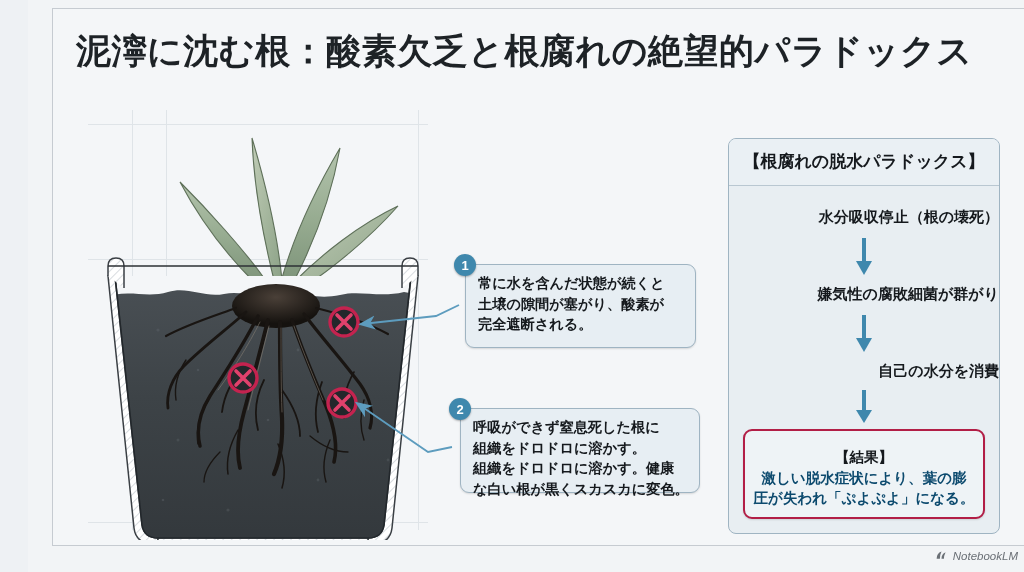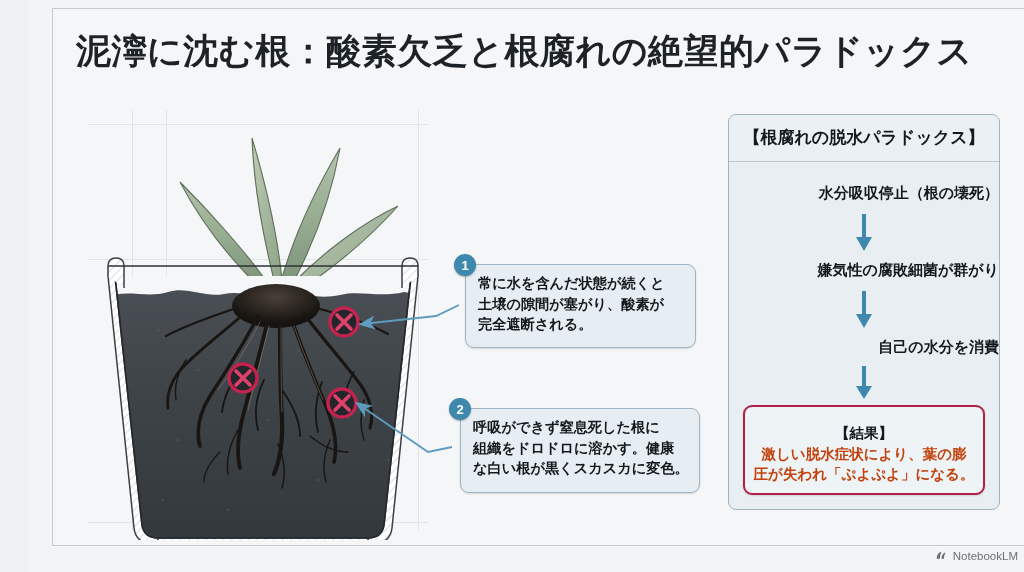--- a/index.html
+++ b/index.html
@@ -50,21 +50,21 @@
   .badge{
     position:absolute;width:22px;height:22px;border-radius:50%;
     background:#3f88ad;color:#fff;font-size:13px;font-weight:bold;
     display:flex;align-items:center;justify-content:center;
     box-shadow:0 1px 2px rgba(0,0,0,.3);
     z-index:6;
   }
 
   
   #panel{
-    position:absolute;left:700px;top:114px;width:272px;height:396px;
+    position:absolute;left:700px;top:138px;width:272px;height:396px;
     background:#e8eef2;border:1.5px solid #9fb4c2;border-radius:8px;
     box-sizing:border-box;
   }
   #panel .phead{
     height:46px;line-height:46px;text-align:center;
     font-size:17px;font-weight:bold;color:#15191d;
     border-bottom:1px solid #b9c7d1;
     background:#eaf0f4;border-radius:7px 7px 0 0;
   }
   .step{
@@ -73,26 +73,26 @@
   }
   .arrowwrap{display:flex;justify-content:center;}
   .dnarrow{display:block;}
 
   .resultbox{
     margin:0 14px;border:2.6px solid #b21e46;border-radius:9px;
     background:#eef3f6;padding:17px 6px 9px;text-align:center;
     box-shadow:0 1px 2px rgba(0,0,0,.12);
   }
   .resultbox .rtitle{font-size:14.5px;font-weight:bold;color:#15191d;margin-bottom:1px;}
-  .resultbox .rline{font-size:14.5px;font-weight:bold;color:#c2410c;line-height:20px;white-space:nowrap;}
+  .resultbox .rline{font-size:14.5px;font-weight:bold;color:#0c4a6e;line-height:20px;white-space:nowrap;}
 
   
   .wm{
     position:absolute;right:34px;bottom:10px;
-    font-size:11.5px;color:#6b7076;display:flex;align-items:center;gap:5px;
+    font-size:11.5px;color:#6b7076;display:flex;align-items:center;gap:5px;font-style:italic;
   }
 </style>
 </head>
 <body>
 
 <div id="slide">
   <div class="frame"></div>
 
   <div class="title">泥濘に沈む根：酸素欠乏と根腐れの絶望的パラドックス</div>
 
@@ -260,20 +260,21 @@
   <div class="badge" style="left:426px;top:254px;">1</div>
   <div class="callout" style="left:437px;top:264px;width:231px;height:84px;font-family:Liberation Serif, serif;">
     <p>常に水を含んだ状態が続くと</p>
     <p>土壌の隙間が塞がり、酸素が</p>
     <p>完全遮断される。</p>
   </div>
 
   <div class="badge" style="left:421px;top:398px;">2</div>
   <div class="callout" style="left:432px;top:408px;width:240px;height:85px;">
     <p>呼吸ができず窒息死した根に</p>
+    <p>組織をドロドロに溶かす。</p>
     <p>組織をドロドロに溶かす。健康</p>
     <p>な白い根が黒くスカスカに変色。</p>
   </div>
 
   <div id="panel">
     <div class="phead">【根腐れの脱水パラドックス】</div>
 
     <div class="step" style="margin-top:22px;">水分吸収停止（根の壊死）</div>
 
     <div class="arrowwrap" style="margin-top:10px;">

